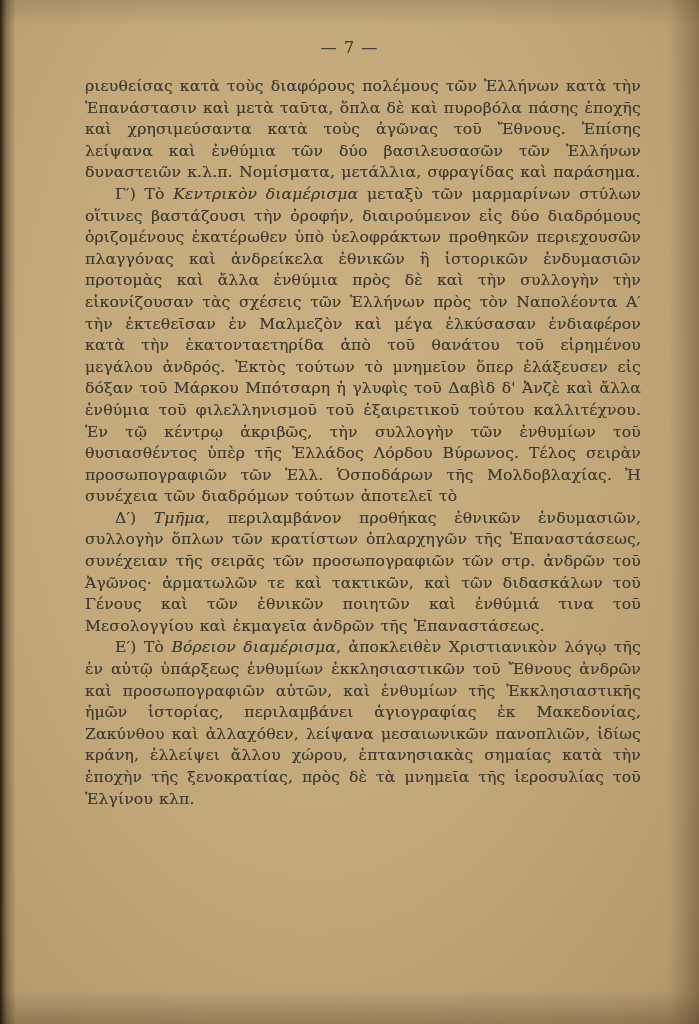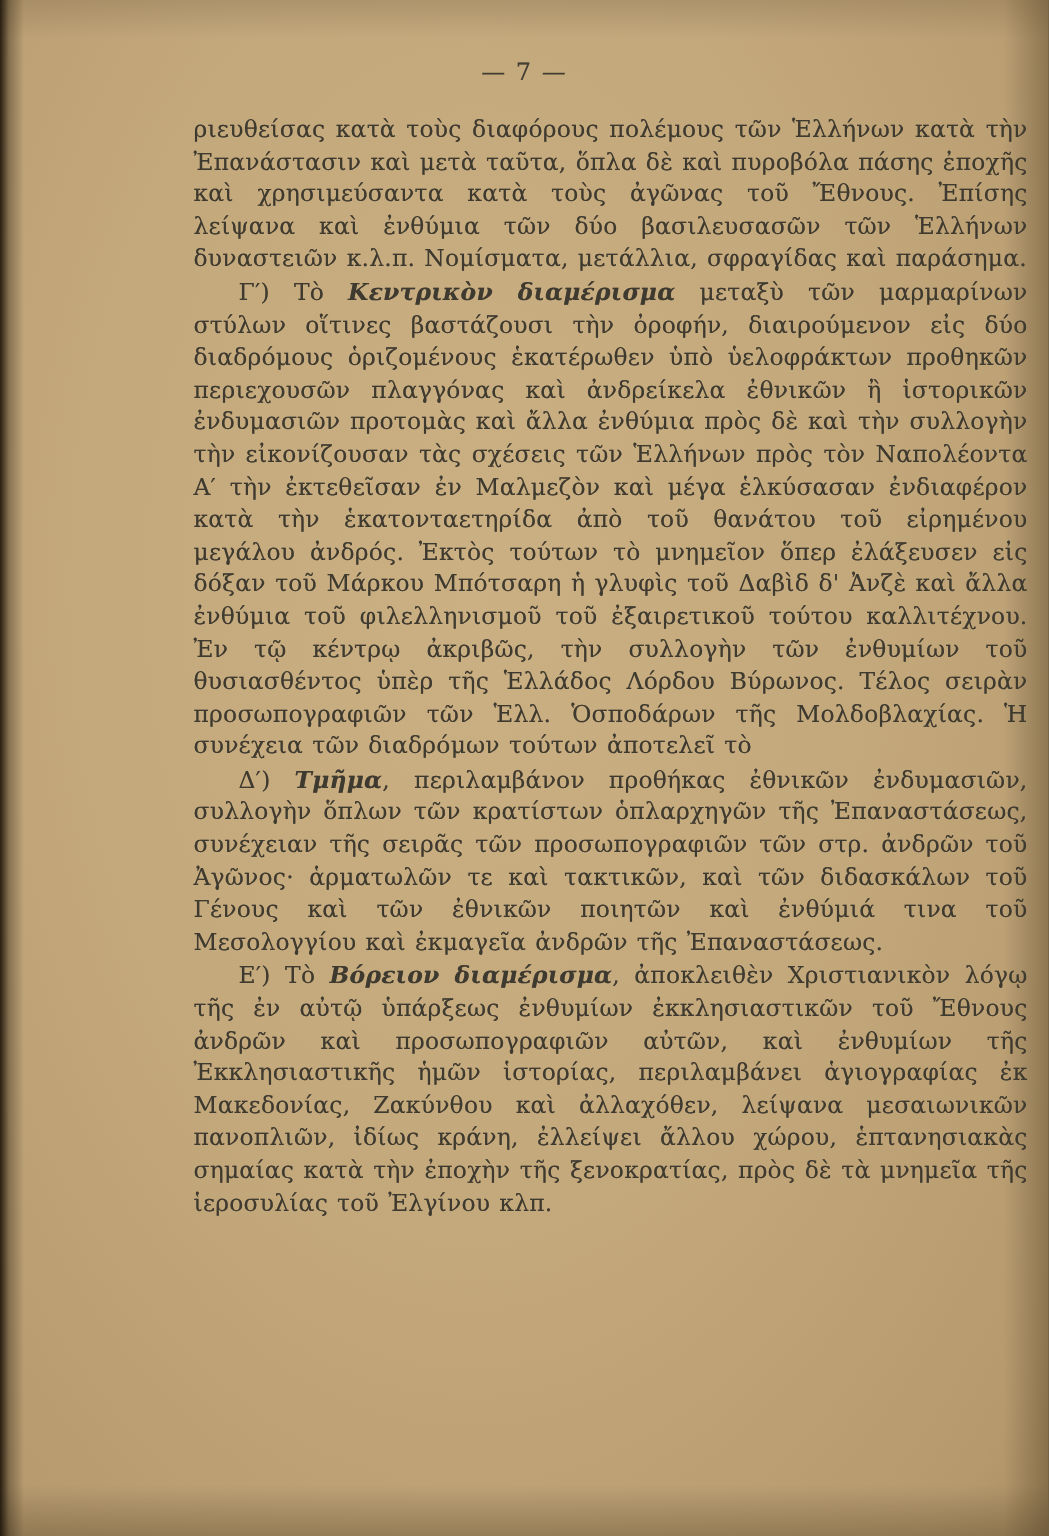--- a/index.html
+++ b/index.html
@@ -34,32 +34,31 @@
   .text-block {
     position: absolute;
     top: 76px;
     left: 85px;
     width: 556px;
     text-align: justify;
     font-size: 15.6px;
     line-height: 21.6px;
     letter-spacing: 0.15px;
     word-spacing: 1px;
-    margin-left: 44px;
   }
   .para {
     margin: 0;
     text-indent: 30px;
     text-rendering: optimizeLegibility;
   }
   .para.no-indent {
     text-indent: 0;
   }
   .bi {
-    font-weight: bold;
+    font-weight: normal;
     font-style: italic;
   }
   
   .text-block, .page-number {
     text-shadow: 0 0 0.4px rgba(63,58,47,0.55);
   }
 </style>
 </head>
 <body>
 

